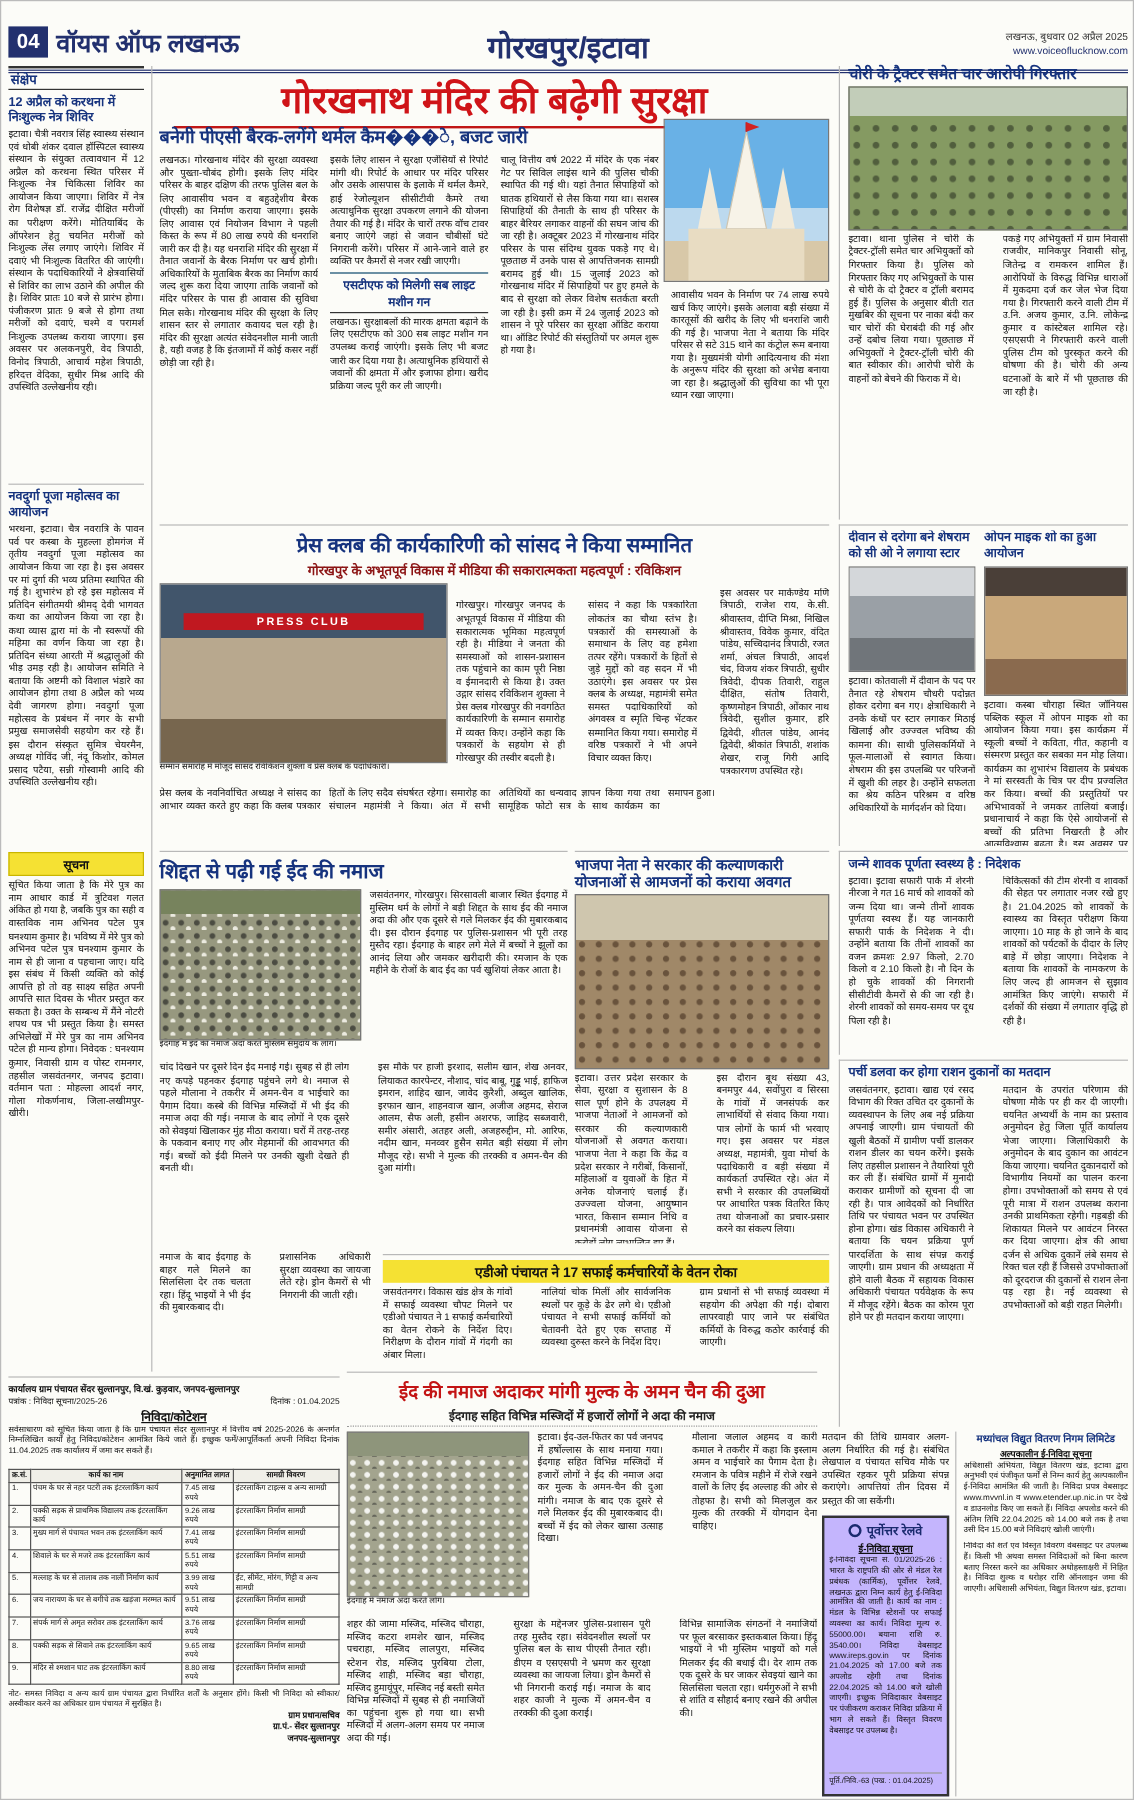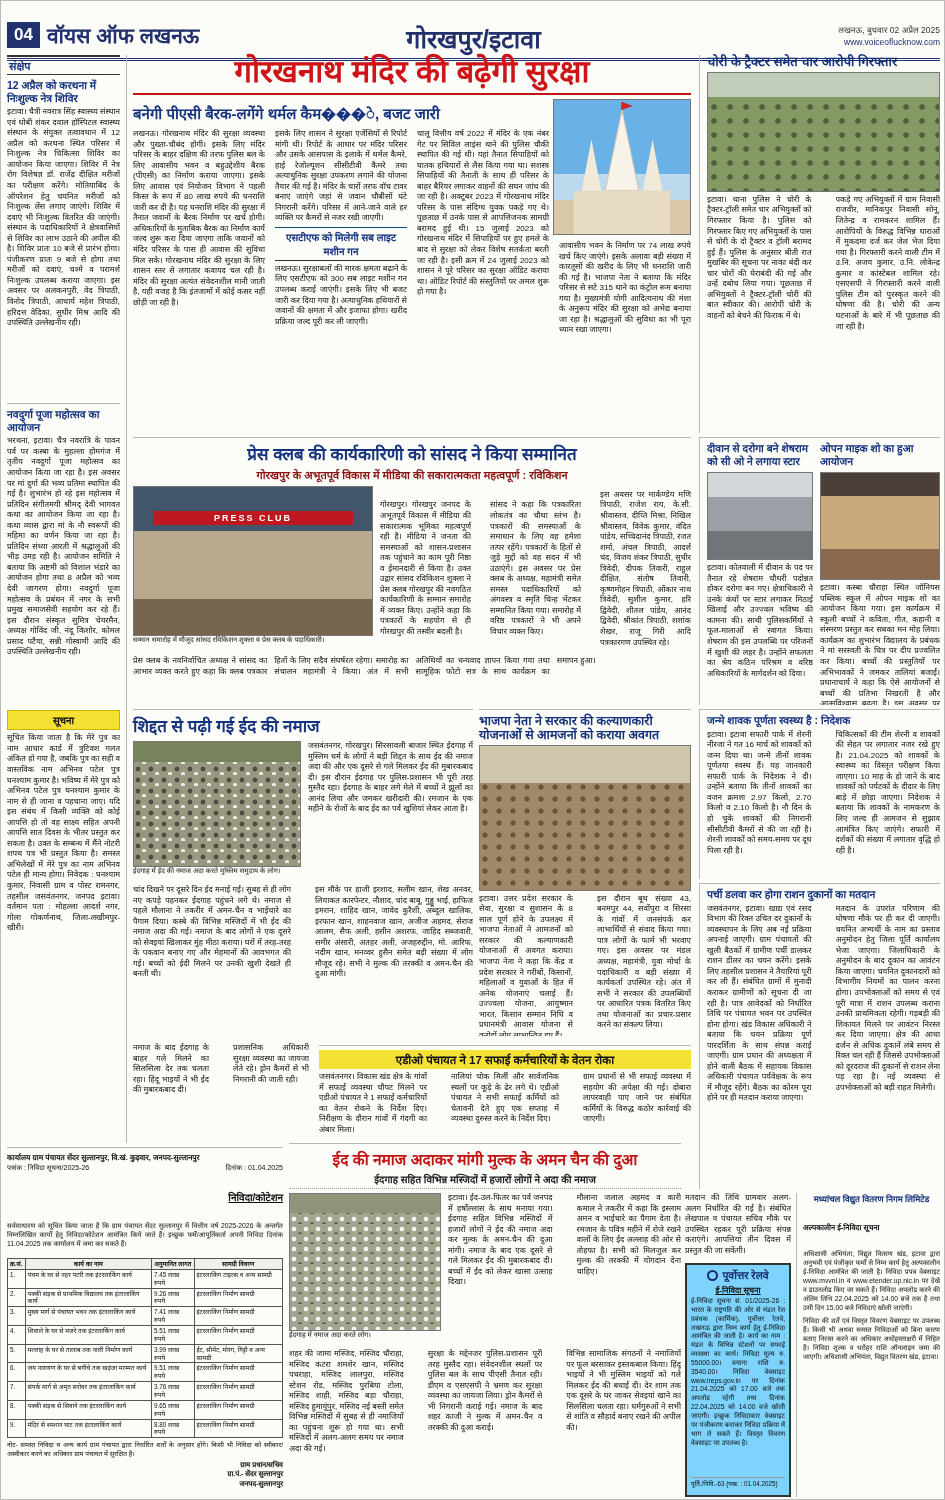--- a/index.html
+++ b/index.html
@@ -60,21 +60,21 @@
   
   #sidebar{left:6px;top:54px;width:120px;height:1088px;border-right:1px solid #b8b8b8;padding-right:6px;}
   .brief-hd{border-top:2px solid #333;border-bottom:1px solid #333;font-weight:bold;font-size:11px;
             padding:1px 2px;margin-bottom:4px;color:#16337e;}
   .sb1{height:296px;} .sb2{height:268px;} .sb3{height:362px;}
   .notice-hd{background:#f5e133;font-weight:bold;font-size:10px;text-align:center;
              padding:2px 0;margin:6px 0 3px 0;border:1px solid #c9b500;}
 
   
   #main-art{left:132px;top:54px;width:558px;height:378px;}
-  .h-main{margin:0;font-size:31px;line-height:1.1;color:#cf1418;font-weight:800;text-align:center;
+  .h-main{margin:12px;font-size:31px;line-height:1.1;color:#cf1418;font-weight:800;text-align:center;
           border-bottom:2px solid #c11616;padding-bottom:4px;}
   .h-submain{position:absolute;left:0;top:48px;width:405px;margin:0;font-size:15px;color:#16337e;font-weight:bold;}
   .ma-body{position:absolute;left:0;right:0;top:74px;bottom:0;display:flex;gap:10px;overflow:hidden;}
   .ma-body .col{flex:1;overflow:hidden;}
   .col-last{padding-top:112px;}
   .inset-hd{border-top:1px solid #0c4a6e;border-bottom:1px solid #333;margin:3px 0;padding:2px 0;
             text-align:center;font-size:10px;font-weight:bold;color:#16337e;}
 
   
   #tractor{left:698px;top:54px;width:241px;height:378px;display:flex;flex-direction:column;}
@@ -122,40 +122,40 @@
              border-bottom:1px dotted #999;padding-bottom:2px;}
   .ed-row{display:flex;gap:7px;}
   .edfig{width:152px;flex:none;margin:0;}
   .ed-side{flex:1;height:152px;}
   .ed-bottom{height:142px;margin-top:4px;}
 
   
   #tenderblk{left:6px;top:1146px;width:276px;height:350px;font-size:7px;}
   .t-office{font-size:7.5px;font-weight:bold;}
   .t-meta{display:flex;justify-content:space-between;font-size:7px;margin:1px 0;}
-  .t-title{text-align:right;font-weight:bold;font-size:10px;text-decoration:underline;margin:18px 0;}
+  .t-title{text-align:center;font-weight:bold;font-size:10px;text-decoration:underline;margin:1px 0;}
   .t-intro{font-size:6.8px;height:34px;}
   .t-table{border-collapse:collapse;width:100%;margin-top:2px;font-size:6.3px;}
   .t-table th,.t-table td{border:1px solid #555;padding:1px 2px;vertical-align:top;text-align:left;line-height:1.25;}
   .t-table th{text-align:center;background:#f0efe8;}
   .t-note{font-size:6.5px;margin:2px 0 0 0;text-align:justify;}
   .t-sign{text-align:right;font-size:7px;font-weight:bold;line-height:1.3;margin-top:2px;}
 
   
   #rationx{left:684px;top:1192px;width:106px;height:62px;}
-  #railway{left:684px;top:1262px;width:106px;height:234px;border:2px solid #333;padding:3px 4px;background:#7dd3fc;}
+  #railway{left:684px;top:1262px;width:106px;height:234px;border:2px solid #333;padding:3px 4px;background:#c4b5fd;}
   .rw-head{display:flex;align-items:center;justify-content:center;gap:4px;}
   .rw-logo{width:11px;height:11px;border:2px solid #1a2a6e;border-radius:50%;flex:none;}
   .rw-name{font-size:10.5px;font-weight:bold;color:#1a2a6e;}
   .rw-title{text-align:center;font-size:8px;font-weight:bold;text-decoration:underline;margin:2px 0;}
   .rw-body{font-size:6.7px;height:178px;}
   .rw-foot{font-size:6.3px;margin-top:2px;border-top:1px solid #999;padding-top:1px;}
   #elec{left:795px;top:1192px;width:144px;height:304px;border-left:1px solid #b8b8b8;padding-left:6px;}
   .el-name{font-size:8.5px;font-weight:bold;text-align:center;color:#16337e;}
-  .el-title{font-size:7.5px;font-weight:bold;text-align:left;margin:18px 0;}
+  .el-title{font-size:7.5px;font-weight:bold;text-align:center;text-decoration:underline;margin:2px 0;}
   .el-body{font-size:6.8px;margin:0 0 4px 0;}
 </style>
 </head>
 <body>
 
 <div class="page">
 
   <header id="masthead" class="abs">
     <div class="mh-left">
       <span class="pgnum">04</span>

